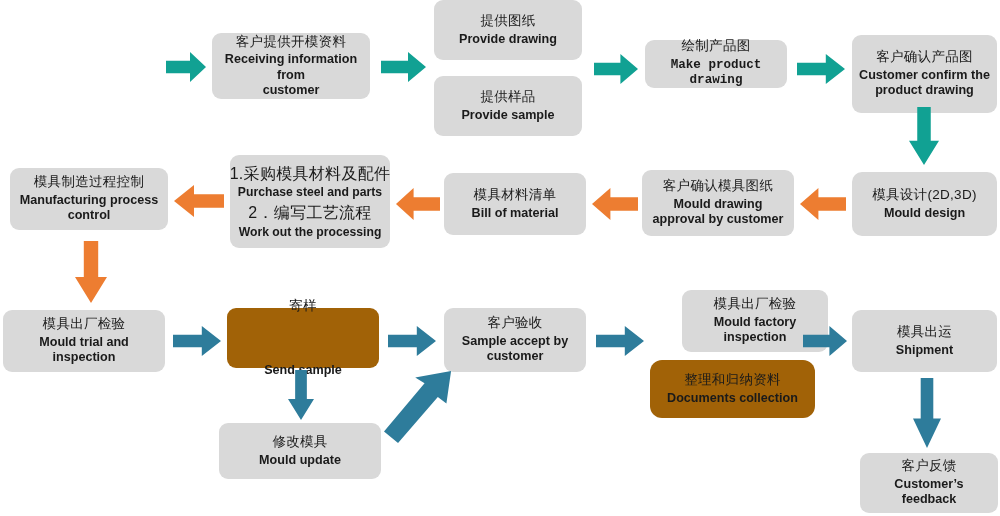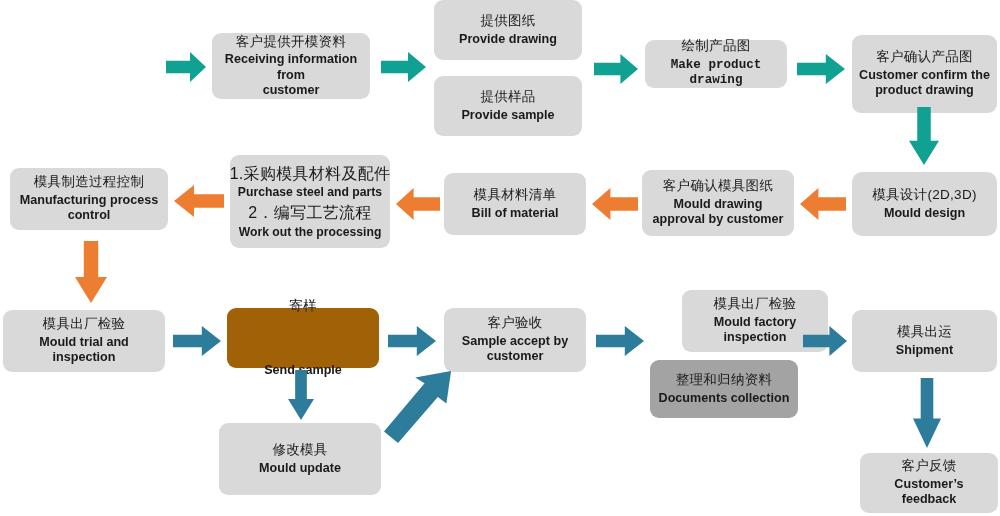--- a/index.html
+++ b/index.html
@@ -142,33 +142,33 @@
         <span class="ln">customer</span>
       </div>
     </div>
     <div class="node" style="left: 682px; top: 274px; width: 146px; height: 62px; background: rgb(217, 217, 217); margin-top: 16px;">
       <div class="cn">模具出厂检验</div>
       <div class="en">
         <span class="ln">Mould factory</span>
         <span class="ln">inspection</span>
       </div>
     </div>
-    <div class="node" style="left: 650px; top: 360px; width: 148px; height: 58px; background: #a3a3a3;">
+    <div class="node" style="left: 650px; top: 360px; width: 165px; height: 58px; background: #a16207; border-radius: 12px;">
       <div class="cn">整理和归纳资料</div>
       <div class="en">
         <span class="ln">Documents collection</span>
       </div>
     </div>
     <div class="node" style="left: 852px; top: 310px; width: 145px; height: 62px; background: rgb(217, 217, 217);">
       <div class="cn">模具出运</div>
       <div class="en">
         <span class="ln">Shipment</span>
       </div>
     </div>
-    <div class="node" style="left: 219px; top: 423px; width: 162px; height: 72px; background: rgb(217, 217, 217);">
+    <div class="node" style="left: 219px; top: 423px; width: 162px; height: 56px; background: rgb(217, 217, 217);">
       <div class="cn">修改模具</div>
       <div class="en">
         <span class="ln">Mould update</span>
       </div>
     </div>
     <div class="node" style="left: 860px; top: 453px; width: 138px; height: 60px; background: rgb(217, 217, 217);">
       <div class="cn">客户反馈</div>
       <div class="en">
         <span class="ln">Customer’s feedback</span>
       </div>

